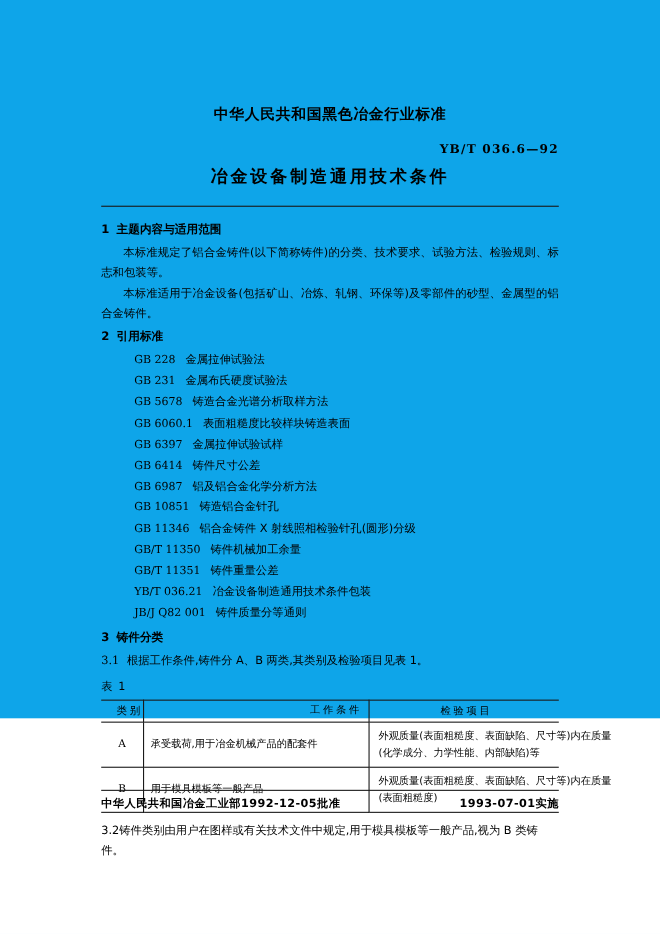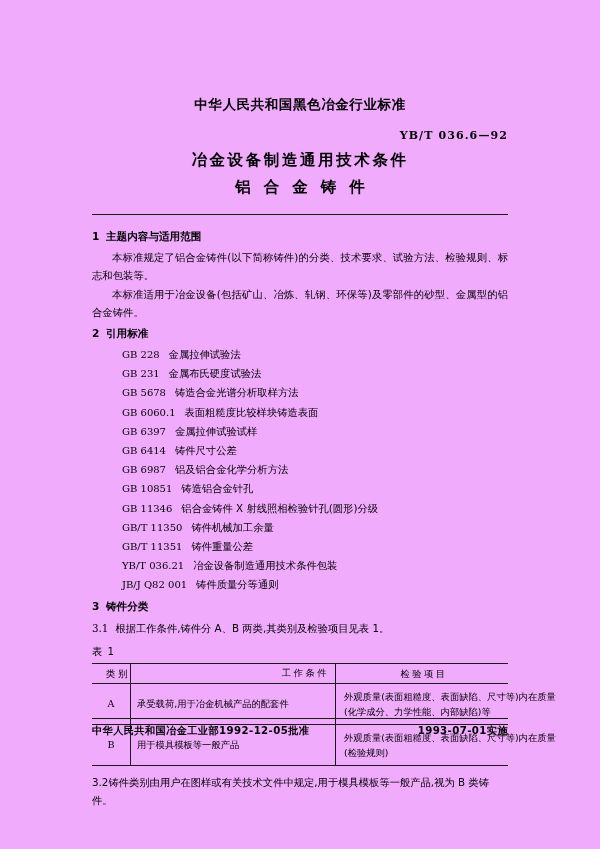--- a/index.html
+++ b/index.html
@@ -10,22 +10,22 @@
   body {
     width: 600px;
     height: 849px;
     overflow: hidden;
     font-family: "DejaVu Sans", "Liberation Sans", sans-serif;
     color: #000000;
   }
   .page {
     position: relative;
     width: 600px;
-    height: 849px;
-    background: #f0abfc;
+    height: 653px;
+    background: #0ea5e9;
     box-sizing: border-box;
     padding: 0 92px;
   }
 
   
   .masthead {
     padding-top: 96px;
     text-align: center;
   }
   .issuer {
@@ -207,21 +207,20 @@
 <body>
 
 <div class="page">
 
   <div class="masthead">
     <div class="issuer">中华人民共和国黑色冶金行业标准</div>
     <div class="std-no-row">
       <span class="std-no">YB/T  036.6—92</span>
     </div>
     <div class="title-main">冶金设备制造通用技术条件</div>
-    <div class="title-sub">铝合金铸件</div>
   </div>
 
   <hr class="rule-top">
 
   <div class="content">
 
     <div class="clause-head">
       <span class="num">1</span><span>主题内容与适用范围</span>
     </div>
     <div class="para">本标准规定了铝合金铸件(以下简称铸件)的分类、技术要求、试验方法、检验规则、标志和包装等。</div>
@@ -270,21 +269,21 @@
           <td class="c-items">
             <div>外观质量(表面粗糙度、表面缺陷、尺寸等)内在质量</div>
             <div>(化学成分、力学性能、内部缺陷)等</div>
           </td>
         </tr>
         <tr>
           <td class="c-type">B</td>
           <td class="c-cond">用于模具模板等一般产品</td>
           <td class="c-items">
             <div>外观质量(表面粗糙度、表面缺陷、尺寸等)内在质量</div>
-            <div>(检验规则)</div>
+            <div>(表面粗糙度)</div>
           </td>
         </tr>
       </tbody>
     </table>
 
     <div class="after-table">
       <span class="sn">3.2</span><span>铸件类别由用户在图样或有关技术文件中规定,用于模具模板等一般产品,视为 B 类铸件。</span>
     </div>
   </div>
 

